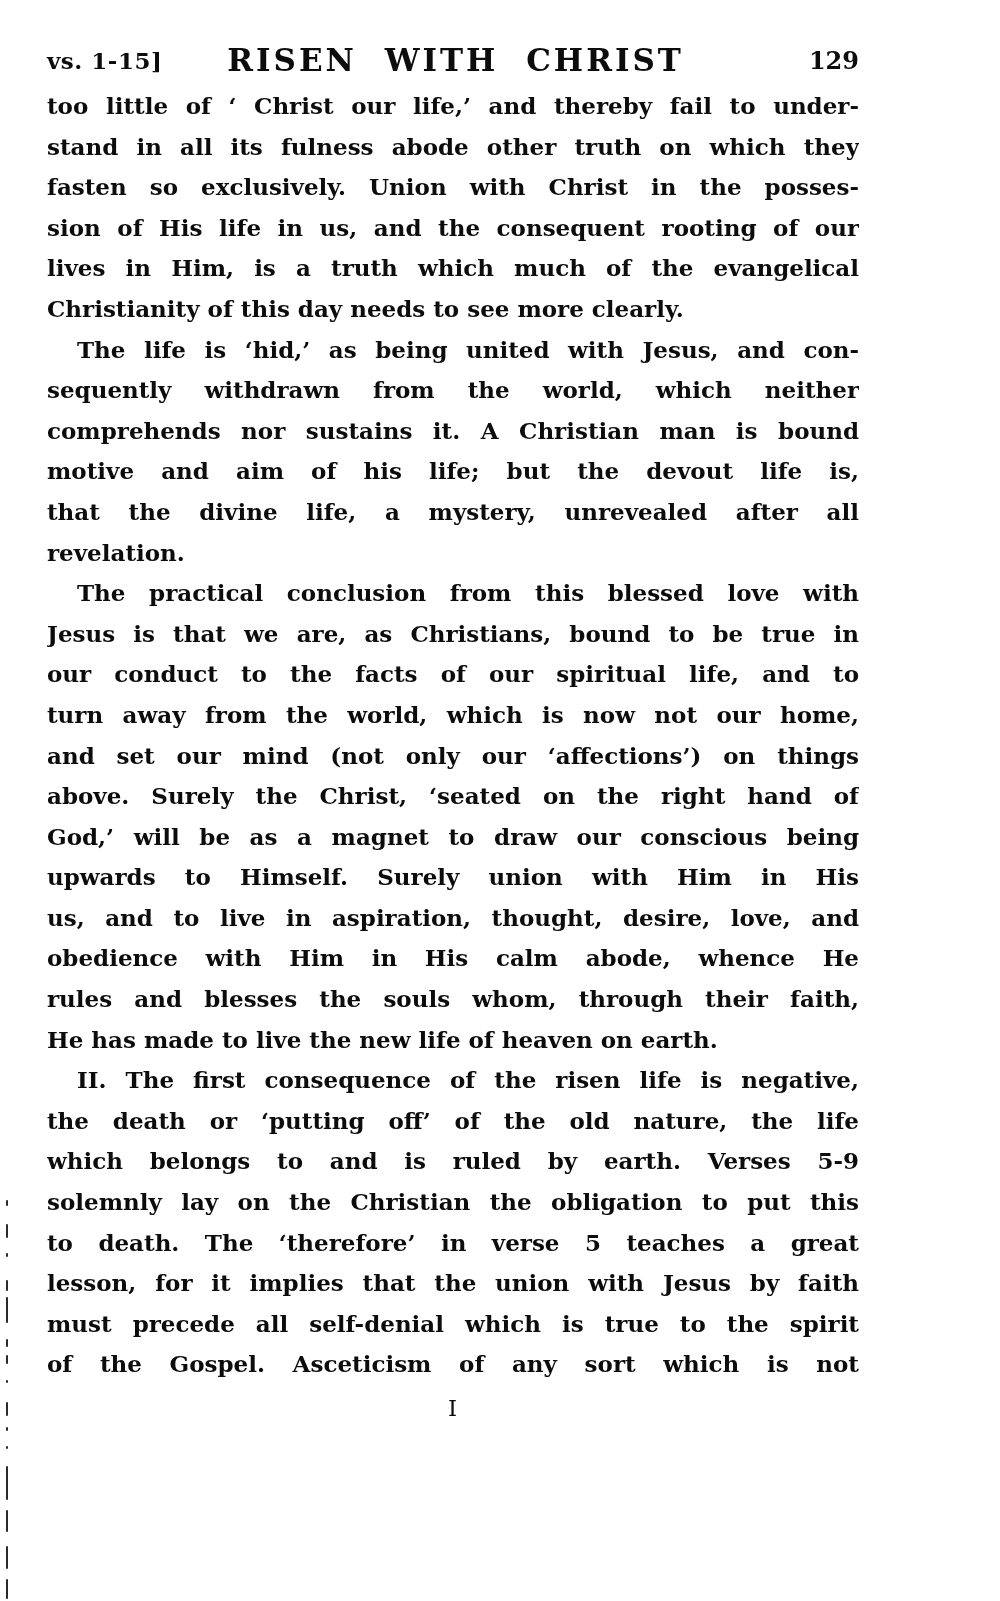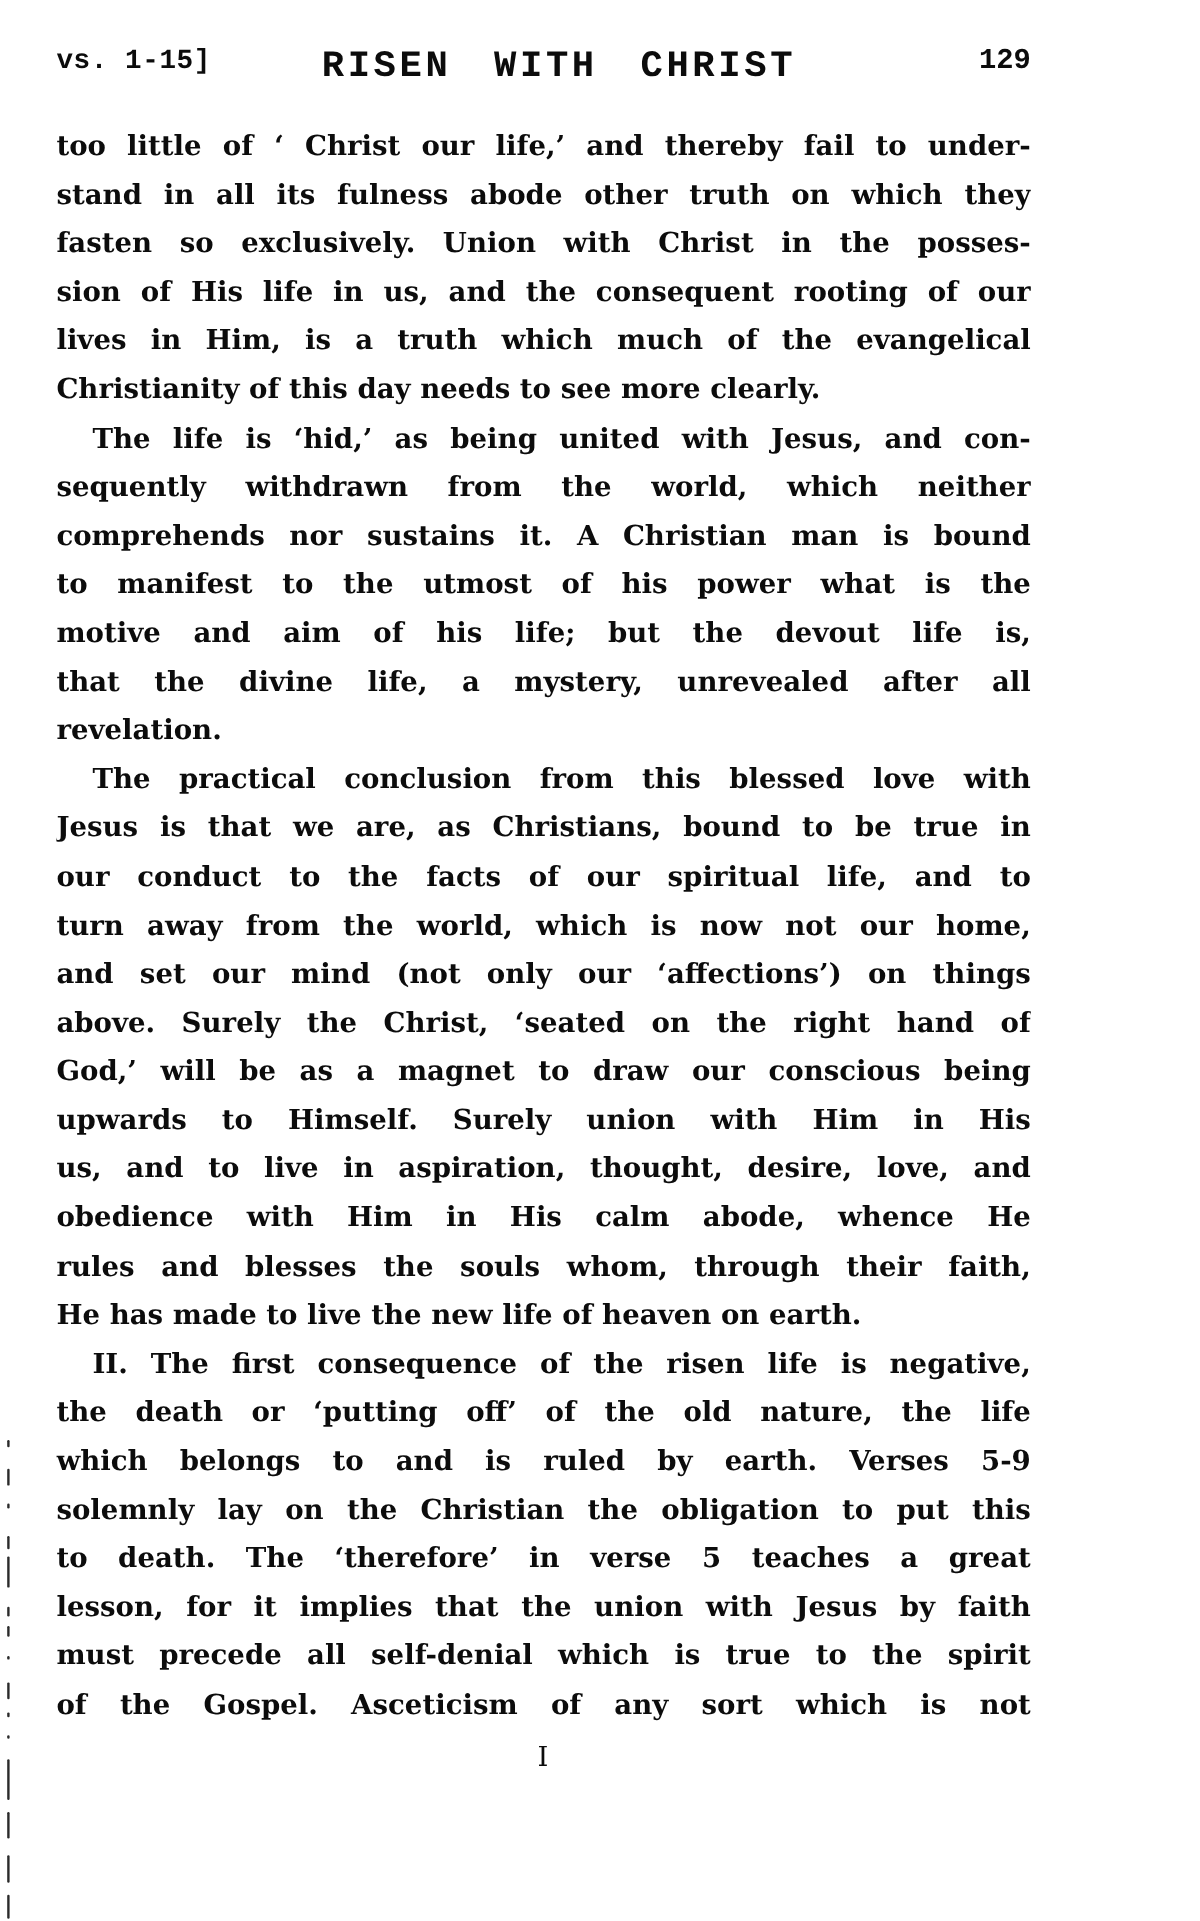--- a/index.html
+++ b/index.html
@@ -14,45 +14,44 @@
     color: #0c0c0c;
   }
   .content {
     position: absolute;
     left: 47px;
     top: 38px;
     width: 812px;
   }
   .running-header {
     display: flex;
-    align-items: flex-start;
+    align-items: center;
     justify-content: space-between;
     height: 44px;
-    font-family: Liberation Mono, monospace;
   }
   .header-left {
     font-size: 23px;
     font-weight: bold;
     letter-spacing: 0.5px;
     white-space: nowrap;
   }
   .header-title {
     font-size: 31px;
     font-weight: bold;
     letter-spacing: 3px;
     word-spacing: 14px;
     white-space: nowrap;
     transform: translateX(-30px);
   }
   .header-page-number {
     font-size: 24px;
     font-weight: bold;
   }
   .body-text {
-    margin-top: 20px;
+    margin-top: 4px;
     width: 812px;
     font-size: 23px;
     font-weight: bold;
     line-height: 40.6px;
     text-rendering: optimizeLegibility;
   }
   .para { width: 100%; }
   .para .line {
     display: block;
     width: 100%;
@@ -126,21 +125,20 @@
           <div class="line">stand in all its fulness abode other truth on which they</div>
           <div class="line">fasten so exclusively.  Union with Christ in the posses-</div>
           <div class="line">sion of His life in us, and the consequent rooting of our</div>
           <div class="line">lives in Him, is a truth which much of the evangelical</div>
           <div class="line lastline">Christianity of this day needs to see more clearly.</div>
         </div>
         <div class="para">
           <div class="line indent">The life is ‘hid,’ as being united with Jesus, and con-</div>
           <div class="line">sequently withdrawn from the world, which neither</div>
           <div class="line">comprehends nor sustains it.  A Christian man is bound</div>
-          <div class="line">to manifest to the utmost of his power what is the</div>
           <div class="line">motive and aim of his life; but the devout life is,</div>
           <div class="line">that the divine life, a mystery, unrevealed after all</div>
           <div class="line lastline">revelation.</div>
         </div>
         <div class="para">
           <div class="line indent">The practical conclusion from this blessed love with</div>
           <div class="line">Jesus is that we are, as Christians, bound to be true in</div>
           <div class="line">our conduct to the facts of our spiritual life, and to</div>
           <div class="line">turn away from the world, which is now not our home,</div>
           <div class="line">and set our mind (not only our ‘affections’) on things</div>

